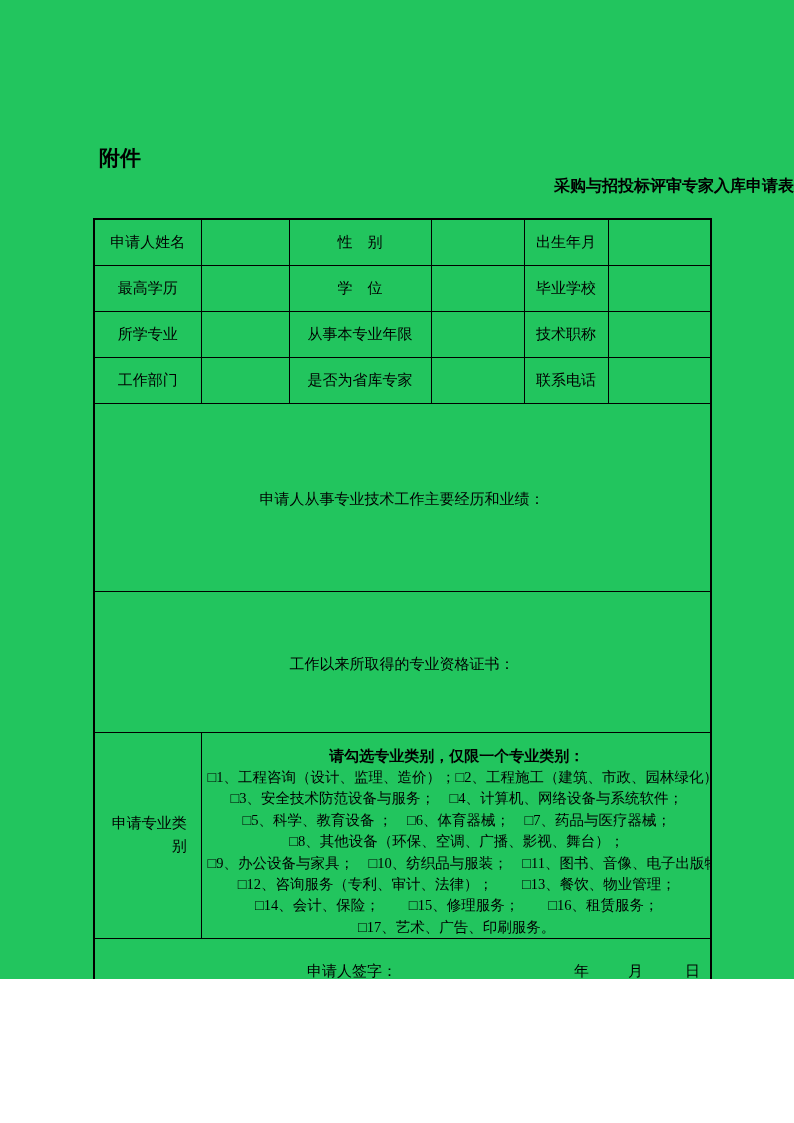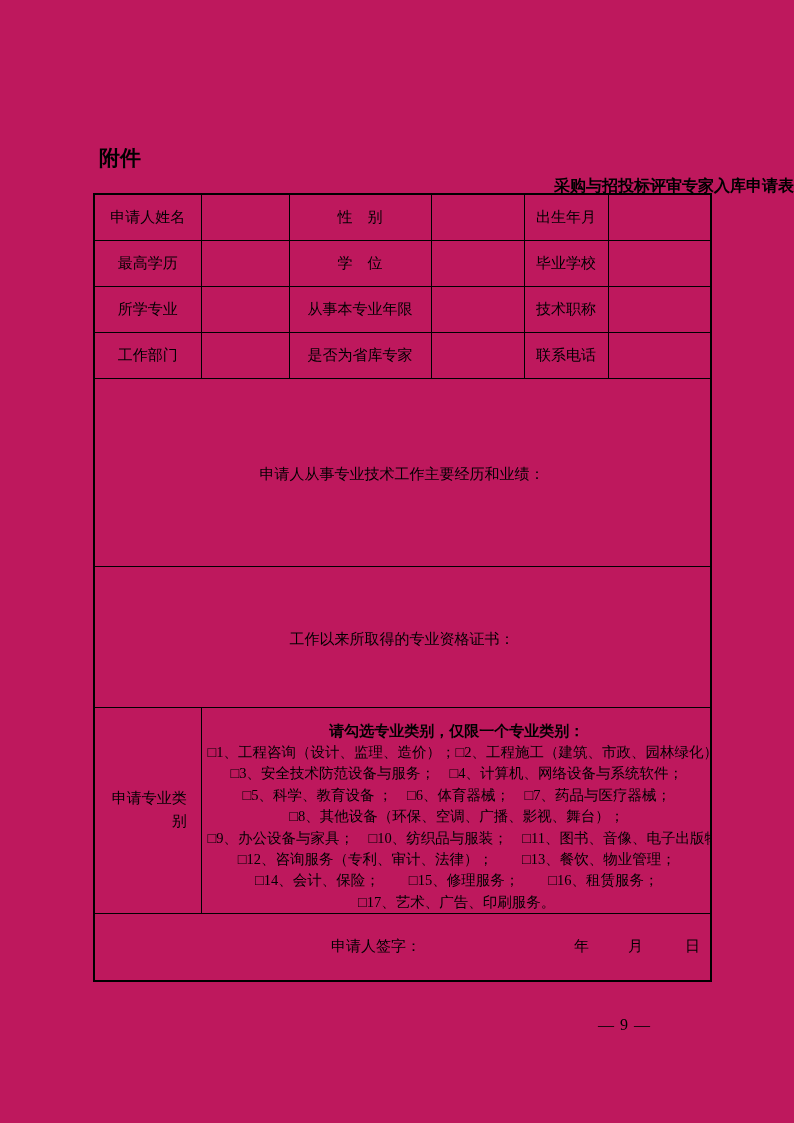--- a/index.html
+++ b/index.html
@@ -2,34 +2,34 @@
 <html><head>
 <meta charset="utf-8">
 <style>
   * { box-sizing: border-box; margin: 0; padding: 0; }
   html, body { background: #ffffff; }
   body {
     width: 794px; height: 1123px;
     font-family: "Liberation Serif", "DejaVu Serif", serif;
     color: #000;
   }
-  .page { position: relative; width: 794px; height: 1123px; background: #be185d; overflow: hidden; }
+  .page { position: relative; width: 794px; height: 979px; background: #22c55e; overflow: hidden; }
 
   .attachment {
     position: absolute; left: 99px; top: 144px;
     font-size: 21px; font-weight: bold;
     font-family: "Liberation Sans", "DejaVu Sans", sans-serif;
   }
   .title {
     position: absolute; left: 0; top: 176px; width: 794px;
     text-align: right; font-size: 16px; font-weight: bold;
   }
 
   table.form {
-    position: absolute; left: 93px; top: 193px;
+    position: absolute; left: 93px; top: 218px;
     width: 617px; border-collapse: collapse; table-layout: fixed;
     border: 2px solid #000;
   }
   table.form td {
     border: 1.5px solid #000;
     font-size: 15px; text-align: center; vertical-align: middle;
     overflow: hidden;
   }
   tr.r-info { height: 46px; }
   tr.r-exp  { height: 188px; padding-left: 34px; }
@@ -45,21 +45,21 @@
   .wrap5 { display: inline-block; width: 5.2em; text-align: right; line-height: 1.55; }
 
   td.cat-body {
     text-align: left; vertical-align: top;
     padding: 13px 4px 0 6px;
   }
   .cat-head { font-weight: bold; font-size: 15px; line-height: 21.4px; }
   .cat-line { font-size: 14.5px; line-height: 21.4px; white-space: nowrap; }
 
   td.sig-cell { padding: 0 10px 0 0; }
-  .sig-row { display: flex; align-items: center; width: 100%; padding-left: 24px; }
+  .sig-row { display: flex; align-items: center; width: 100%; }
   .sig-label { margin-left: 212px; font-size: 15px; }
   .sig-y { margin-left: auto; font-size: 15px; }
   .sig-m { margin-left: 39px; font-size: 15px; }
   .sig-d { margin-left: 42px; font-size: 15px; }
 
   .page-number {
     position: absolute; left: 598px; top: 1016px;
     font-size: 16px; letter-spacing: 1px;
   }
 </style>

